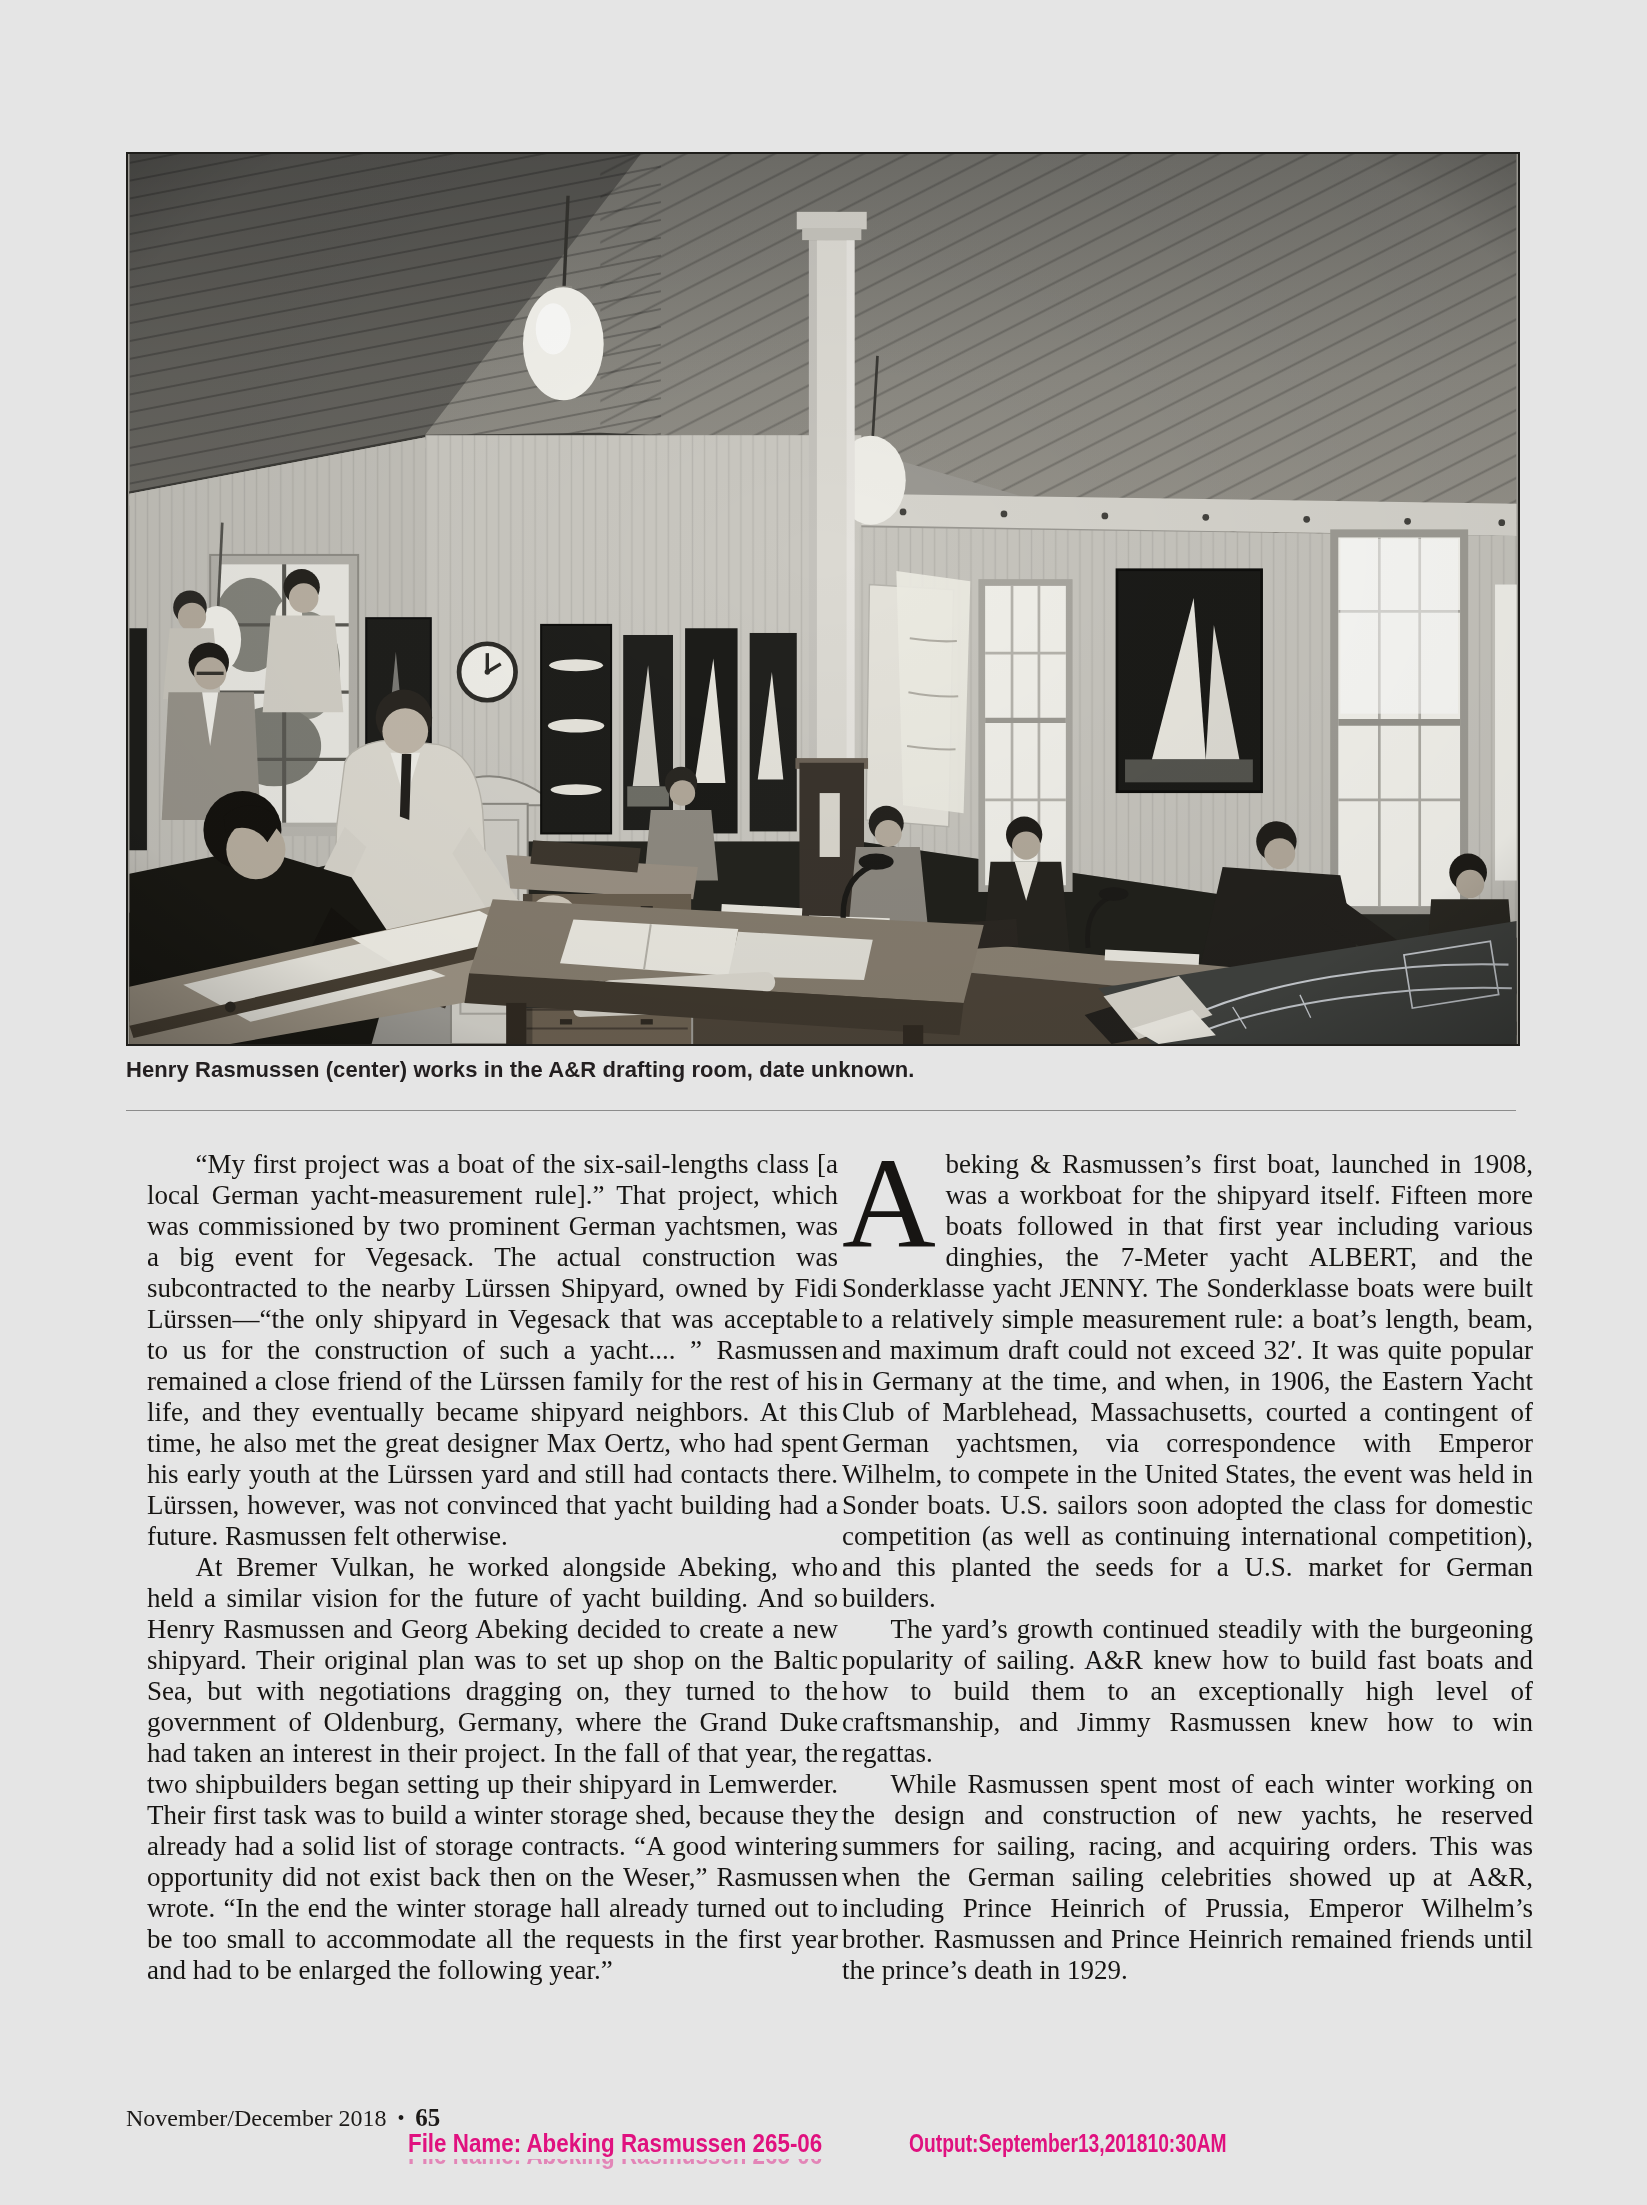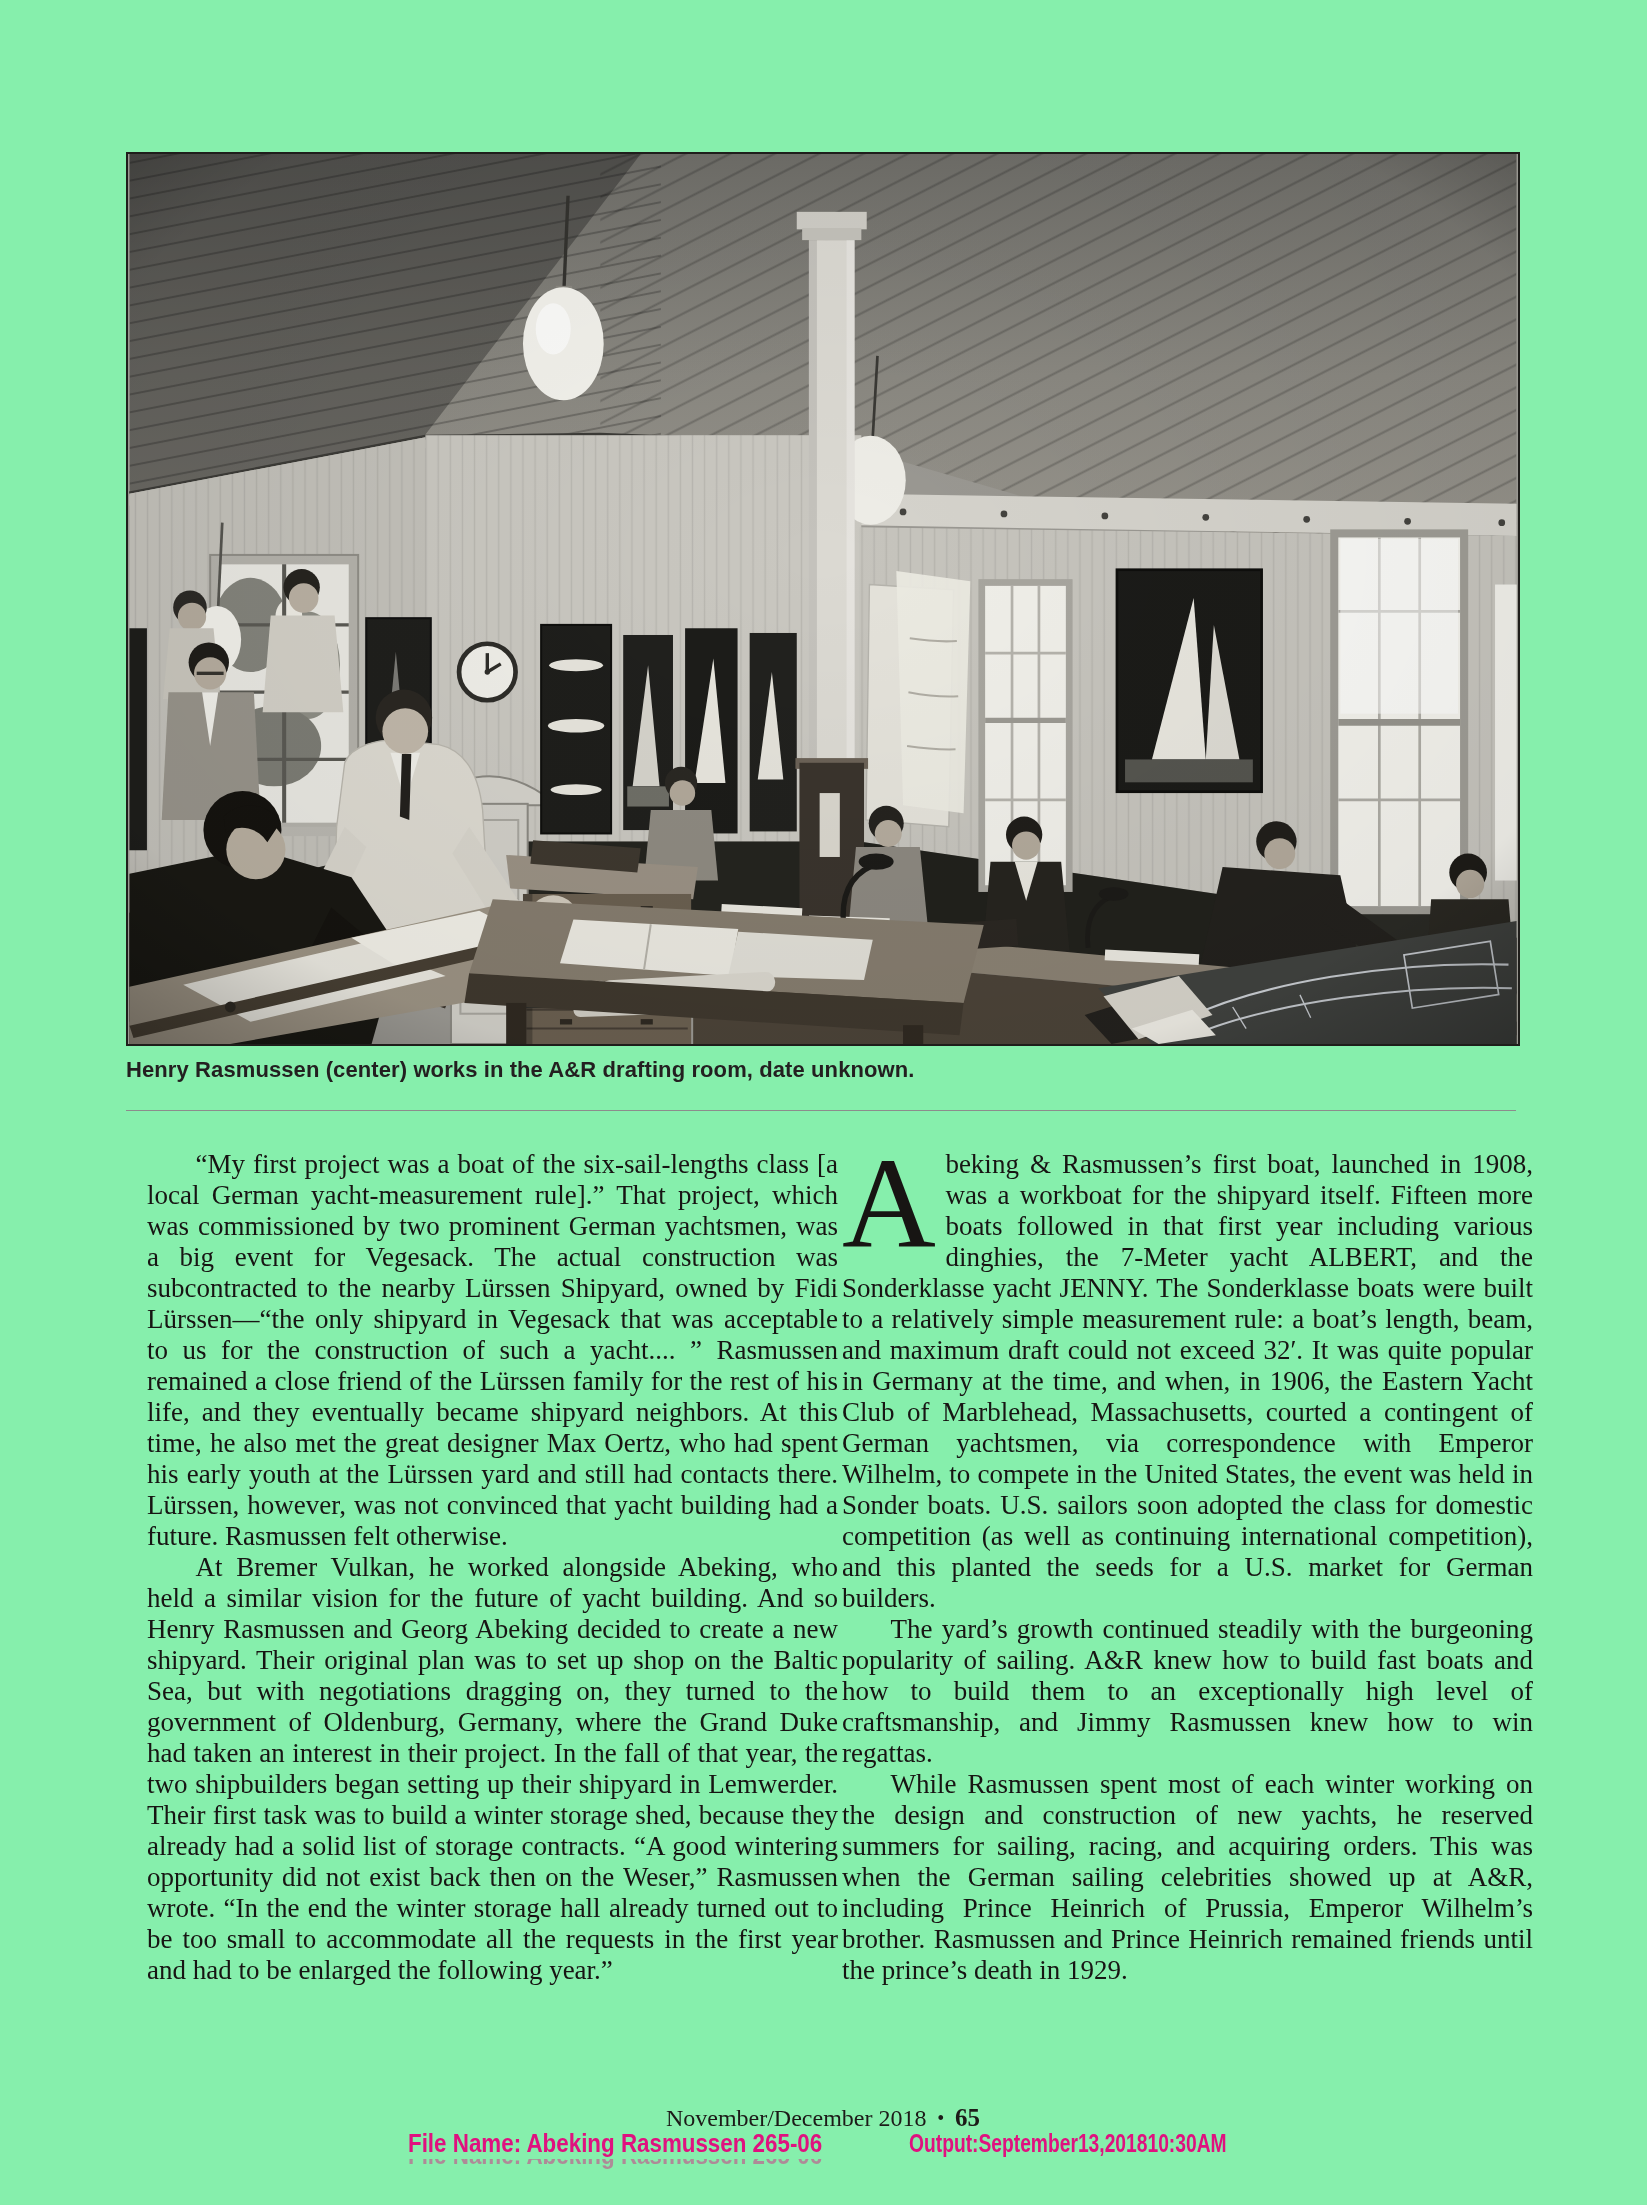--- a/index.html
+++ b/index.html
@@ -1,17 +1,17 @@
 <!DOCTYPE html>
 <html style="font-size:10.8px"><head>
 <meta charset="utf-8">
 <style>
   * { box-sizing: border-box; }
   html, body { margin: 0; padding: 0; background: #ffffff; }
-  .page { position: relative; width: 1648px; height: 2205px; background: #86efac; overflow: hidden;
+  .page { position: relative; width: 1648px; height: 2205px; background: #e5e5e5; overflow: hidden;
           font-family: "Liberation Serif", "DejaVu Serif", serif; }
 
   .photo { position: absolute; left: 126px; top: 152px; width: 1394px; height: 894px;
            border: 2px solid #1f1e1b; background: #9a9892; }
   .photo svg { display: block; width: 100%; height: 100%; }
 
   .caption { position: absolute; left: 126px; top: 1057px; width: 1394px;
              font: 700 22px/1.2 "Liberation Sans", "DejaVu Sans", sans-serif;
              color: #231f20; letter-spacing: 0.1px; }
 
@@ -21,21 +21,21 @@
   .col { position: absolute; top: 1149px; width: 691px;
          font: 400 27px/31px "Liberation Serif", "DejaVu Serif", serif;
          color: #171513; text-align: justify; }
   .col--left  { left: 126px; margin-left: 21px; }
   .col--right { left: 842px; }
   .col p { margin: 0; text-indent: 1.8em; }
   .col p.no-indent { text-indent: 0; }
   .dropcap { float: left; font: 400 130px/101px "Liberation Serif", "DejaVu Serif", serif;
              height: 93px; margin: 4px 9.5px 0 0; color: #171513; }
 
-  .folio { position: absolute; left: 126px; top: 2103px; width: 1394px; text-align: center;
+  .folio { position: absolute; left: 126px; top: 2103px; width: 1394px; text-align: left;
            font: 400 24px/1.2 "Liberation Serif", "DejaVu Serif", serif; color: #1c1a18; }
   .folio .bullet { margin: 0 10.8px; font-size: 20px; vertical-align: 1.4px; }
   .folio .pageno { font-weight: 700; font-size: 25px; }
 
   .slug { position: absolute; top: 2130px; white-space: nowrap;
           font: 700 26px/1.05 "Liberation Sans", "DejaVu Sans", sans-serif;
           color: #e0117f; transform-origin: left top; }
   .slug--file   { left: 408px;  transform: scaleX(0.86); }
   .slug--output { left: 909px; transform: scaleX(0.74); }
   .slug--echo   { left: 408px; top: 2142px; transform: scaleX(0.86);

